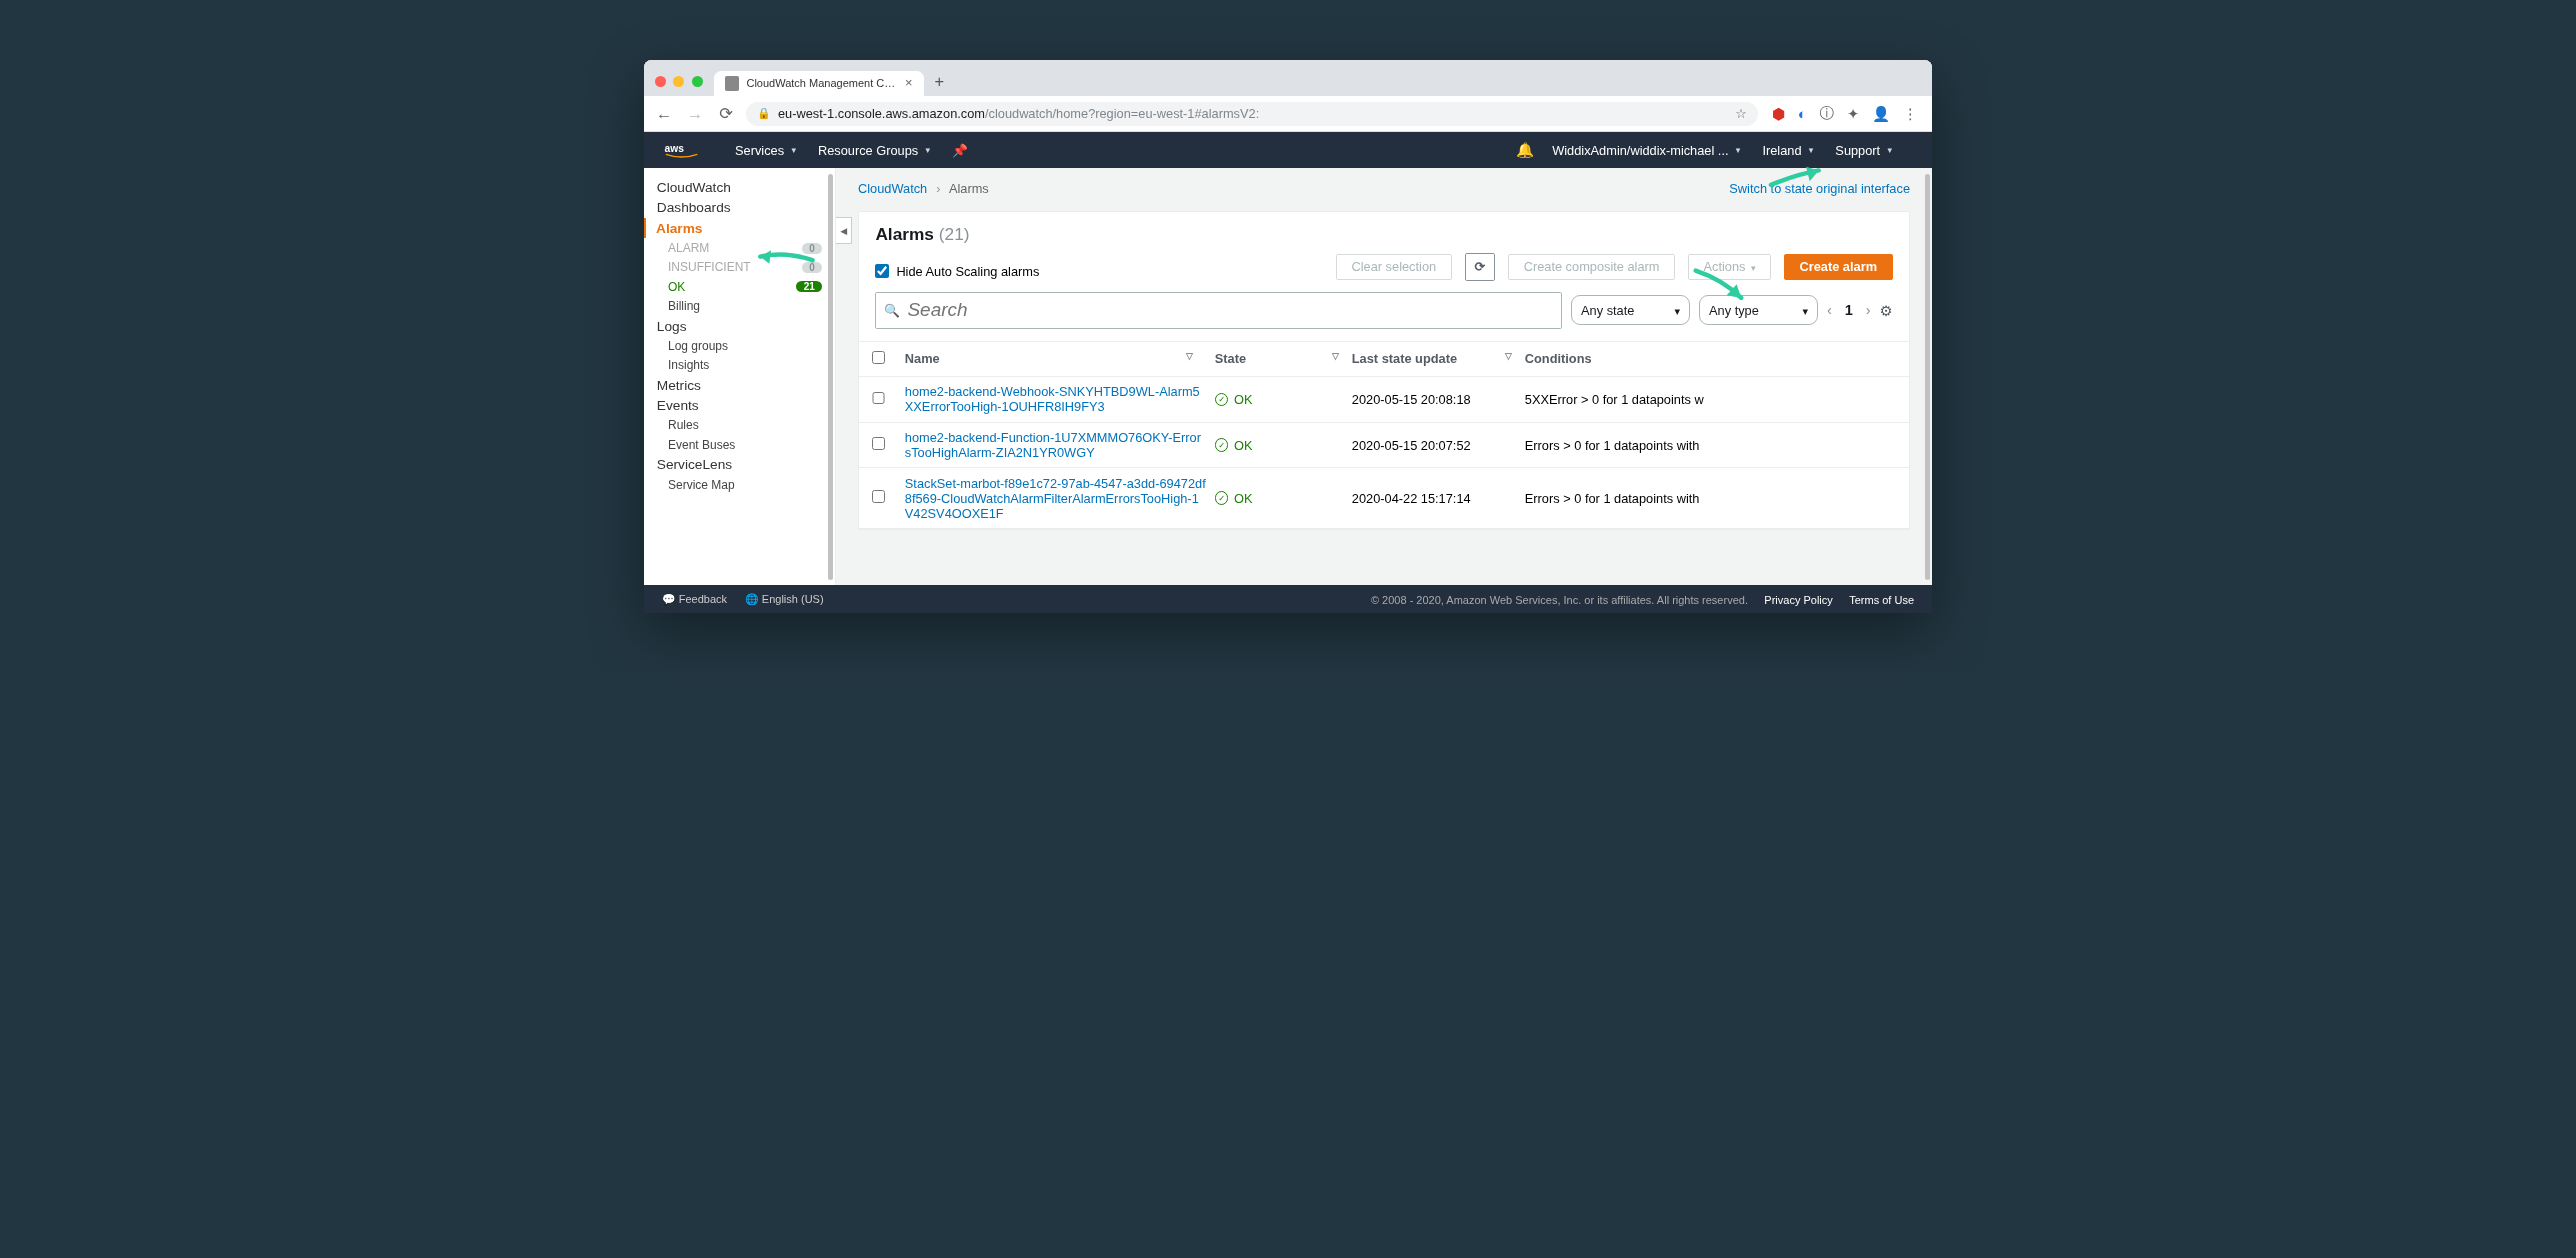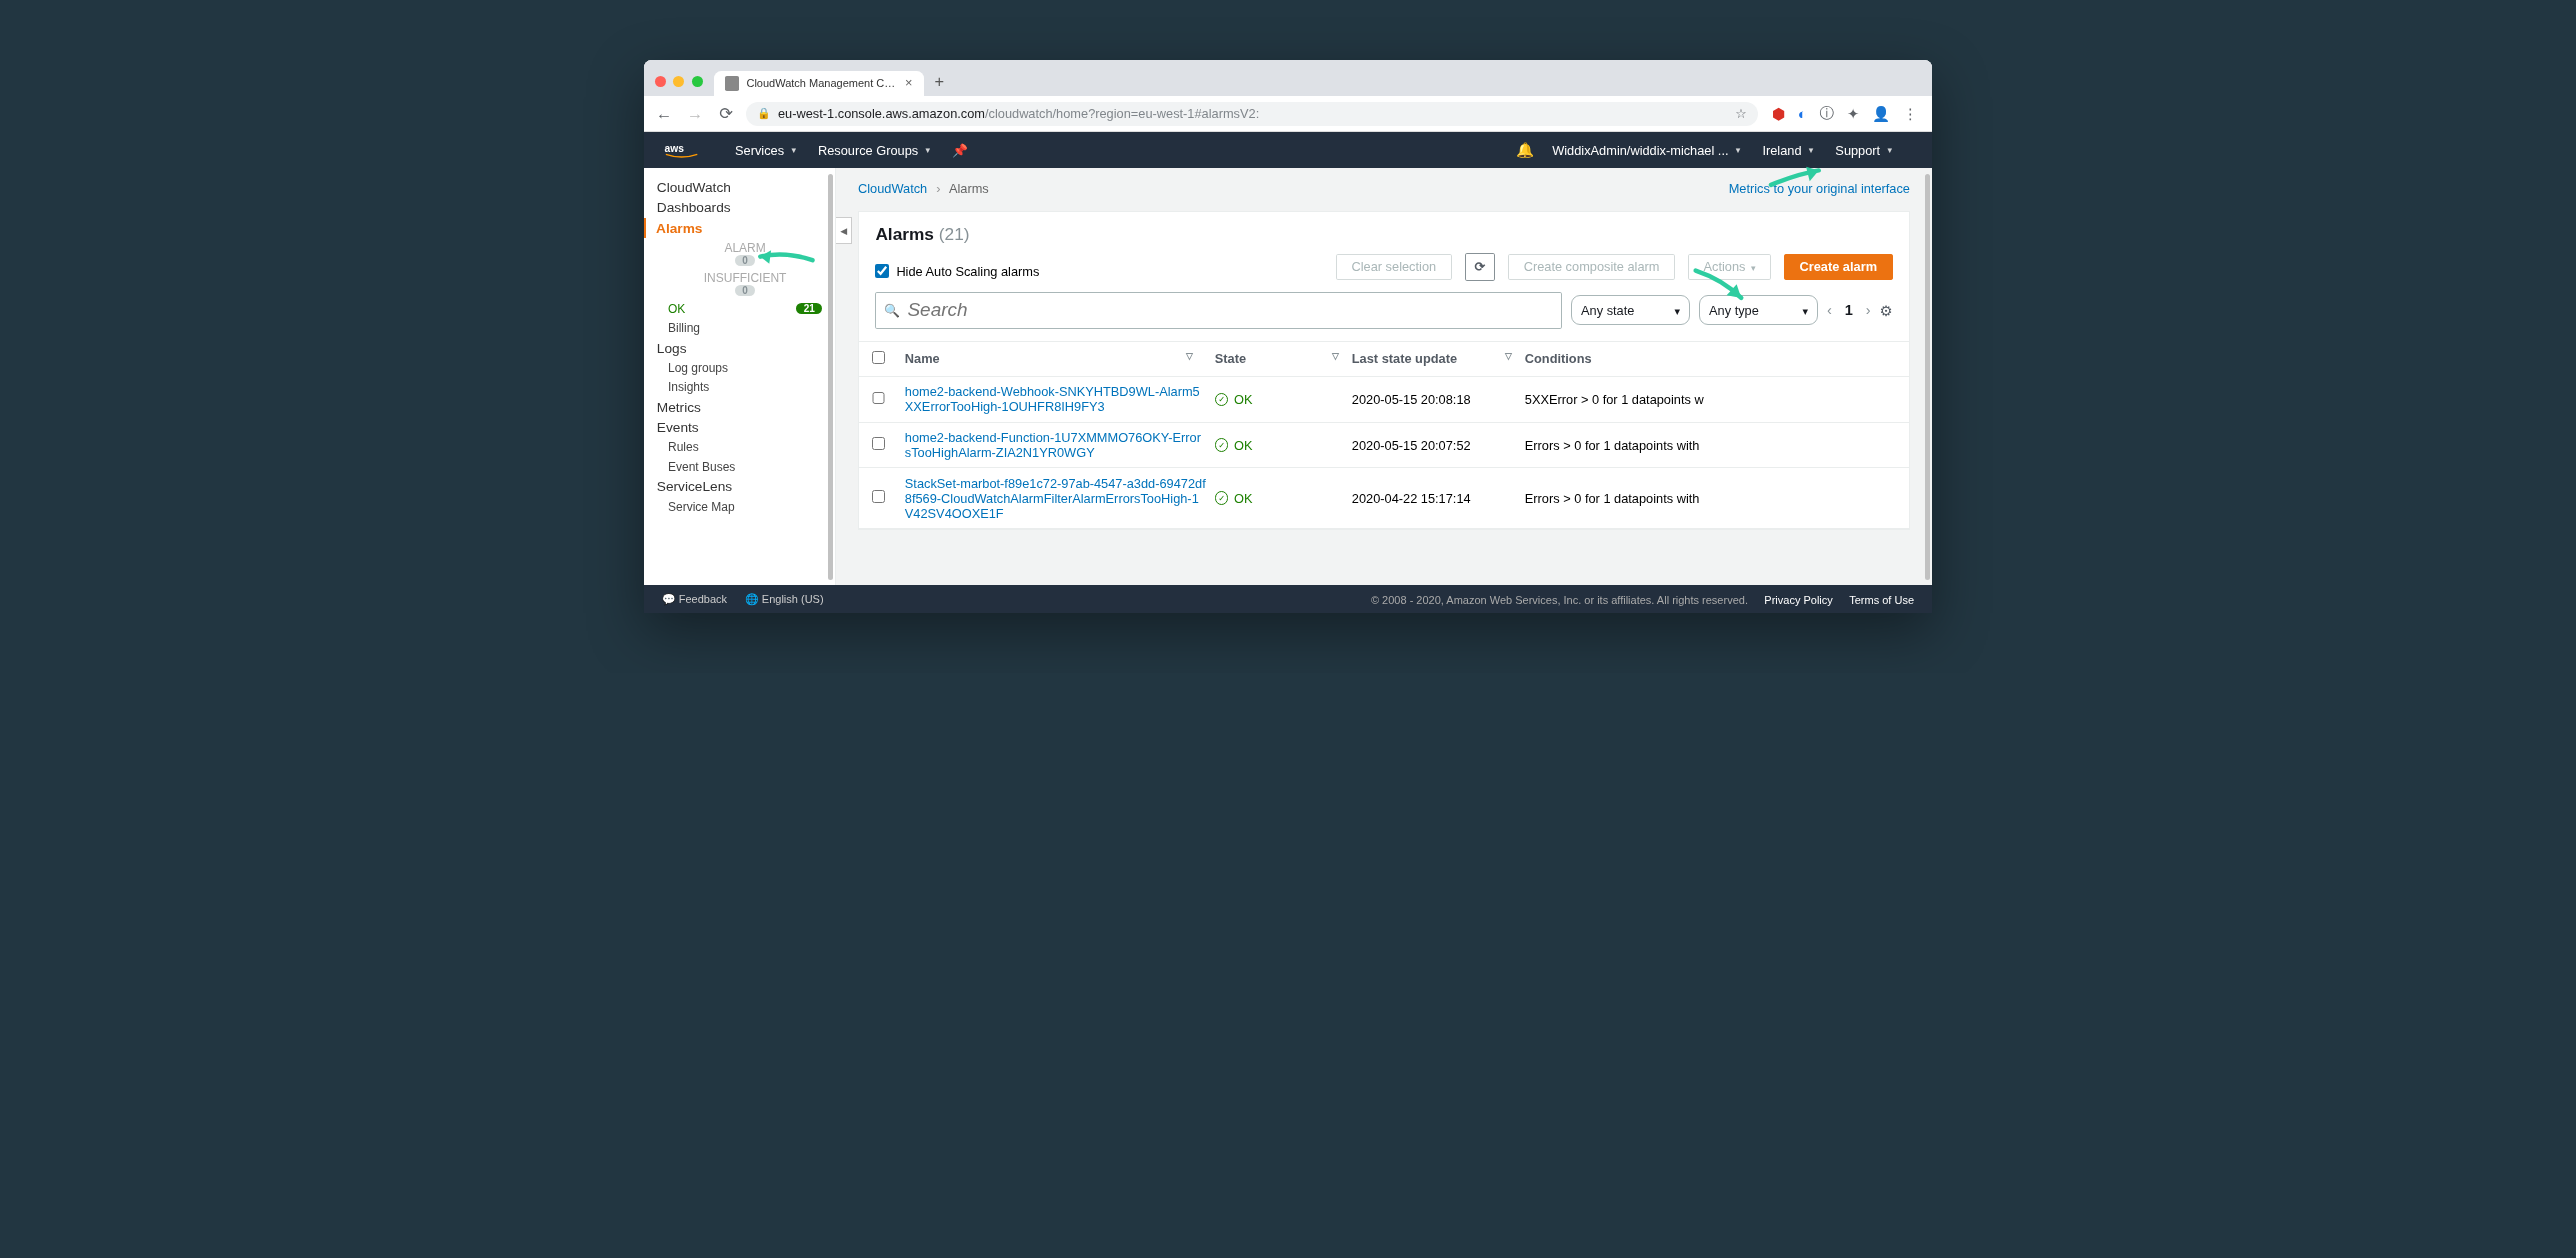--- a/index.html
+++ b/index.html
@@ -43,21 +43,21 @@
 .consolebody { display:flex; height: 417px; background:#fff; position:relative; }
 
 
 .sidebar { width: 192px; border-right:0.9px solid #eaeded; padding: 9px 0; font-size:12.8px; overflow:hidden; position:relative; }
 .sidebar::after { content:""; position:absolute; right:1.8px; top:5.5px; bottom:5.5px; width:5.5px; background:#c1c1c1; border-radius:2.7px; }
 .sb-collapse { position:absolute; left:192px; top:49px; width:16.4px; height:27px; border:0.9px solid #ccc; border-left:none; background:#fff; display:flex; align-items:center; justify-content:center; font-size:9px; color:#666; z-index:5; }
 .sb-item { padding: 2.7px 12.8px; color:#333; cursor:pointer; display:flex; align-items:center; justify-content:space-between; }
 .sb-item.section { font-size:13.7px; }
 .sb-item.sub { padding-left: 24px; font-size:12px; color:#444; }
 .sb-item.selected { border-left: 2.7px solid #ec7211; padding-left:10px; color:#ec7211; font-weight:bold; }
-.sb-item.sub.dim { color:#aaa;flex-direction:column; }
+.sb-item.sub.dim { color:#aaa; }
 .sb-item.sub.ok { color:#1d8102; }
 .sb-badge { background:#d5dbdb; color:#879196; border-radius:9px; padding:0 7.3px; font-size:10px; font-weight:bold; }
 .sb-badge.green { background:#1d8102; color:#fff; }
 
 
 .main { flex:1; background:#f2f3f3; overflow:auto; position:relative; }
 .main::after { content:""; position:absolute; right:1.8px; top:5.5px; bottom:5.5px; width:5.5px; background:#c1c1c1; border-radius:2.7px; }
 .breadcrumb { padding: 12.8px 22px 3.6px; font-size:12.8px; display:flex; justify-content:space-between; align-items:center; }
 .breadcrumb a { color:#0073bb; text-decoration:none; }
 .breadcrumb .sep { color:#999; margin:0 5.5px; }
@@ -227,21 +227,21 @@
       </div>
     <div class="sb-collapse">◀</div>
 
     <div class="main">
       <div class="breadcrumb">
         <div>
           <a href="#">CloudWatch</a>
           <span class="sep">›</span>
           <span class="cur">Alarms</span>
         </div>
-        <a href="#" class="switch-link">Metrics to your original interface</a>
+        <a href="#" class="switch-link">Switch to state original interface</a>
       </div>
 
       <div class="panel">
         <div class="panel-head">
           <span class="panel-title">
             <span>Alarms</span> <span class="count">(21)</span>
           </span>
         </div>
         <div style="display:flex;align-items:center;gap:12.8px;margin-top:7.3px;flex-wrap:wrap">
           <label class="chk-row">

